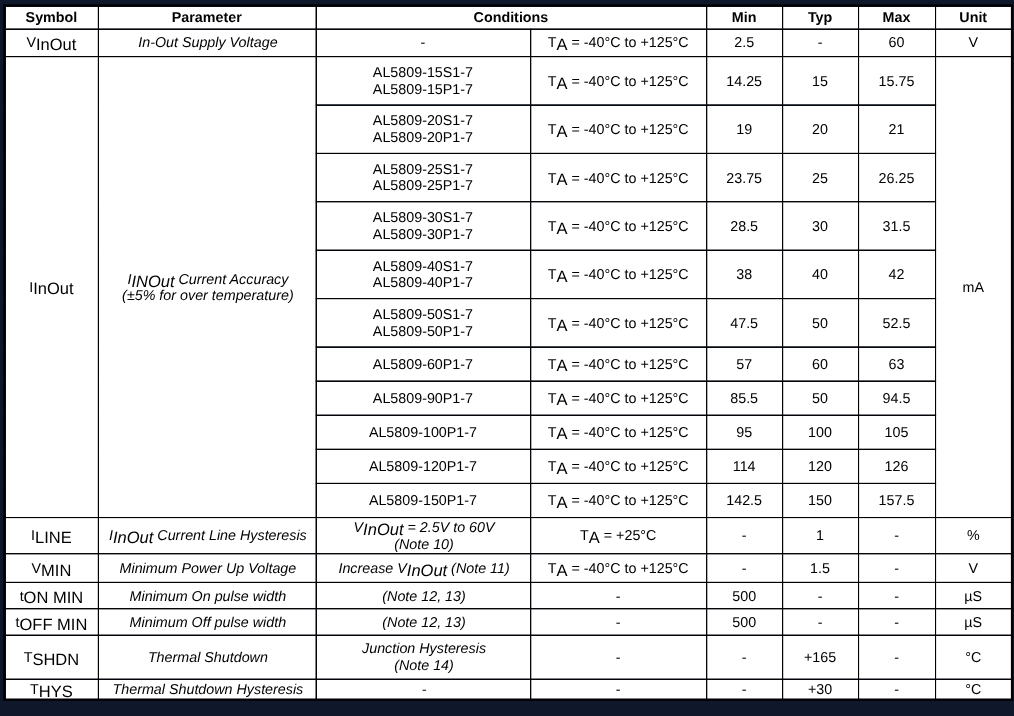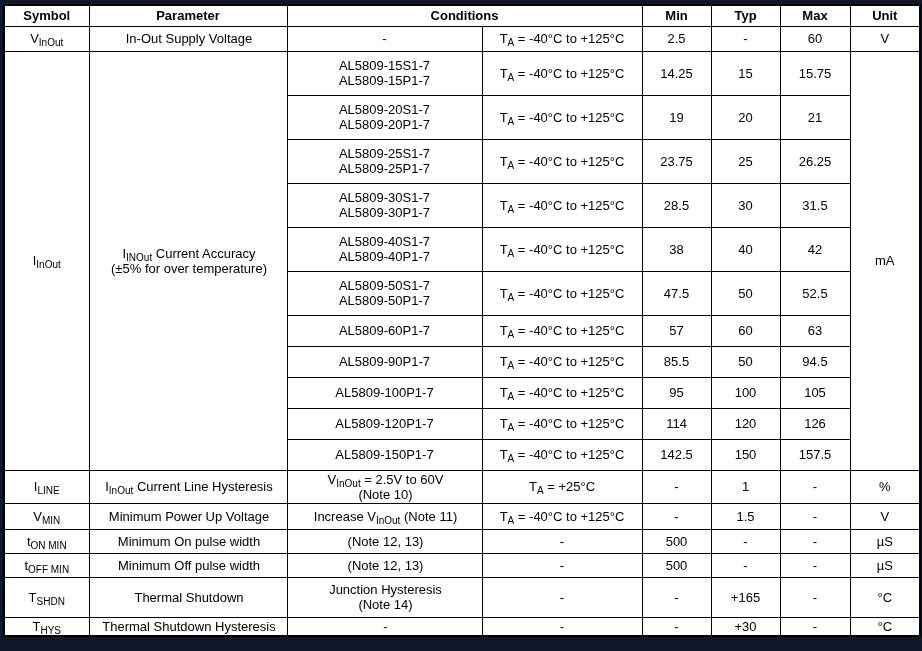--- a/index.html
+++ b/index.html
@@ -16,22 +16,22 @@
     border:1.5px solid #000;
     font-size:13px;
     line-height:15px;
     text-align:center;
     vertical-align:middle;
     padding:1px 2px;
     overflow:hidden;
     background:#fff;
   }
   .spec th{font-weight:bold;font-size:13px;}
-  .left{text-align:left;padding-left:4px !important;}
-  sub{font-size:10px;line-height:0;vertical-align:-2.5px;}
+  .left{text-align:left;padding-left:4px !important;font-style:italic;}
+  sub{font-size:15px;line-height:0;vertical-align:-2.5px;}
   
   tr.h-hdr{height:21px;}
   tr.h-v{height:25px;}
   tr.h-d{height:44px;}
   tr.h-s{height:31px;}
   tr.h-iline{height:31px;margin-top:10px;}
   tr.h-vmin{height:26px;}
   tr.h-t{height:24px;}
   tr.h-shdn{height:40px;margin-top:44px;}
   tr.h-hys{height:16px;}

